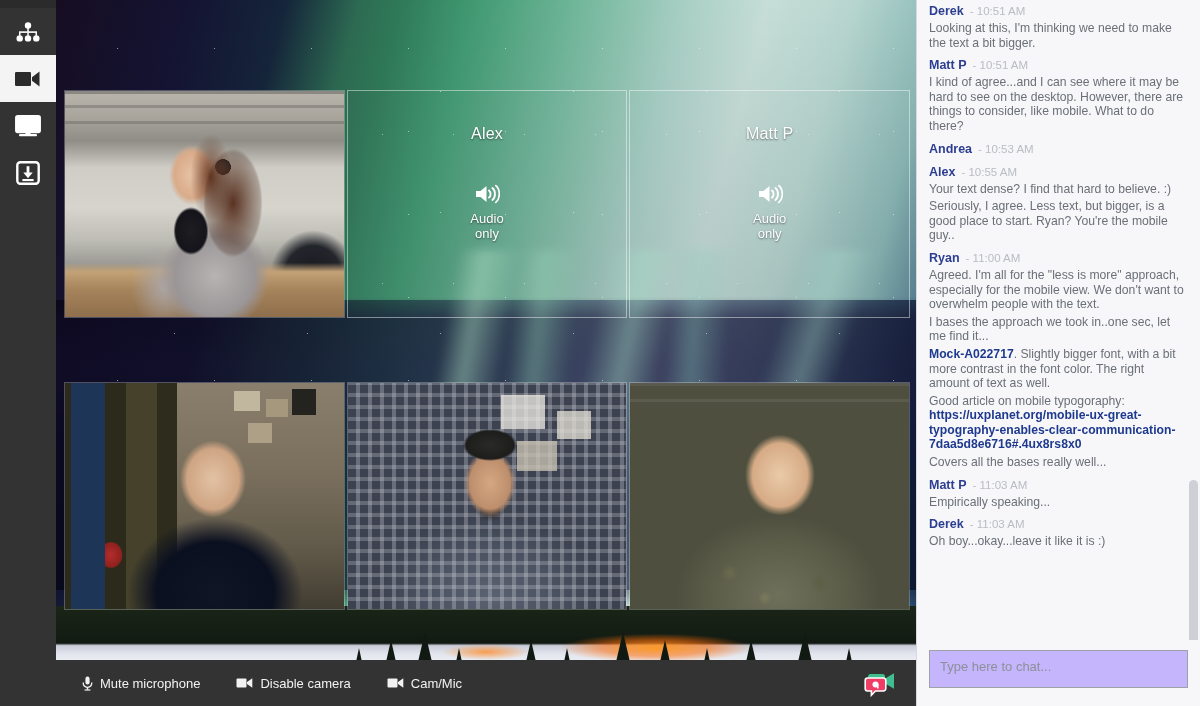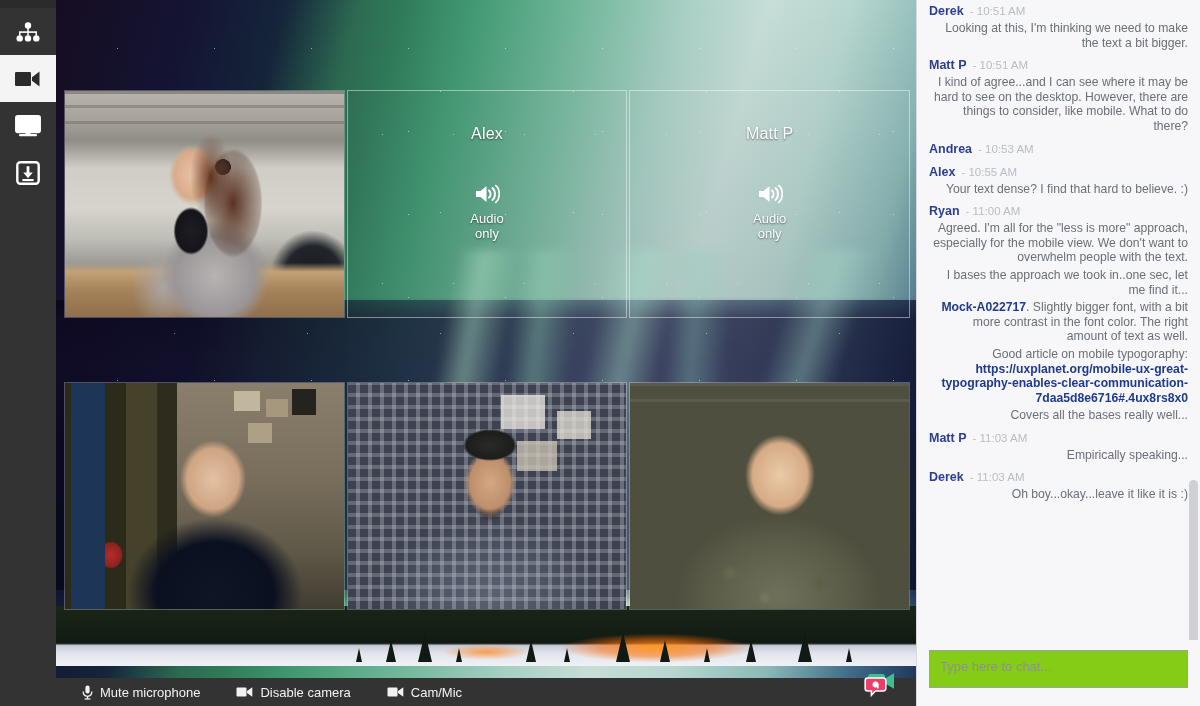--- a/index.html
+++ b/index.html
@@ -274,21 +274,21 @@
   }
   .v6::after {
     content:""; position:absolute; left:0; right:0; top:0; height:60px;
     background: linear-gradient(to bottom, rgba(110,110,105,0.45) 0 3px, transparent 3px 16px, rgba(120,118,112,0.40) 16px 19px, transparent 19px);
     opacity:.8;
   }
 
   
   #toolbar {
     position: absolute; left: 0; right: 0; bottom: 0;
-    height: 28px;
+    height: 46px;
     background: #333333;
     display: flex; align-items: center;
     padding-left: 8px;
   }
   .tb-btn {
     display: flex; align-items: center; gap: 7px;
     color: #f2f2f2; font-size: 13px;
     padding: 0 18px;
     cursor: pointer;
     white-space: nowrap;
@@ -321,41 +321,40 @@
     display: flex; align-items: flex-start; gap: 6px;
     line-height: 15px; margin-bottom: 2px;
   }
   .author { font-size: 12.5px; font-weight: bold; color: #2c3e92; }
   .time { font-size: 11.5px; color: #b9bcc4; }
   .msg-body {
     font-size: 12.2px; line-height: 14.6px;
     color: #6b6f78;
     margin-bottom: 3px;
     word-wrap: break-word;
-    text-align: right;
   }
   .msg-body .lnk { color: #1e3a8f; font-weight: bold; }
   .msg-body .mock { color: #1e3a8f; font-weight: bold; }
 
   #chat-scrollbar {
     position: absolute; right: 2px; top: 480px;
     width: 9px; height: 168px;
     border-radius: 5px;
     background: #cfd0d5;
     cursor: pointer;
   }
   #chat-compose {
     flex: 0 0 auto;
     padding: 10px 12px 14px 12px;
     background: #f7f7f9;
   }
   #chat-input {
     width: 100%; height: 38px;
     border: 1px solid #9ea1a8;
-    background: #84cc16;
+    background: #c4b5fd;
     font-family: "Liberation Sans", sans-serif;
     font-size: 13px;
     color: #4a4d55;
     padding: 8px 10px;
     resize: none;
     outline: none;
   }
   #chat-input::placeholder { color: #8d9098; }
 
   
@@ -549,20 +548,21 @@
           <span class="time">- 10:53 AM</span>
         </div>
       </div>
 
       <div class="msg-group">
         <div class="msg-head">
           <span class="author">Alex</span>
           <span class="time">- 10:55 AM</span>
         </div>
         <div class="msg-body">Your text dense? I find that hard to believe. :)</div>
+        <div class="msg-body">Seriously, I agree. Less text, but bigger, is a good place to start. Ryan? You're the mobile guy..</div>
       </div>
 
       <div class="msg-group">
         <div class="msg-head">
           <span class="author">Ryan</span>
           <span class="time">- 11:00 AM</span>
         </div>
         <div class="msg-body">Agreed. I'm all for the "less is more" approach, especially for the mobile view. We don't want to overwhelm people with the text.</div>
         <div class="msg-body">I bases the approach we took in..one sec, let me find it...</div>
         <div class="msg-body">

